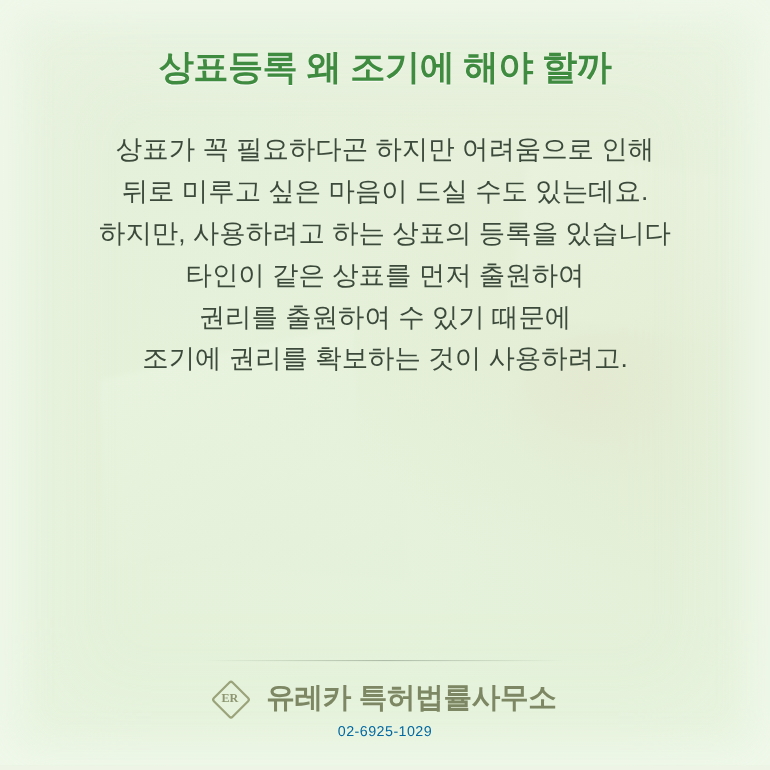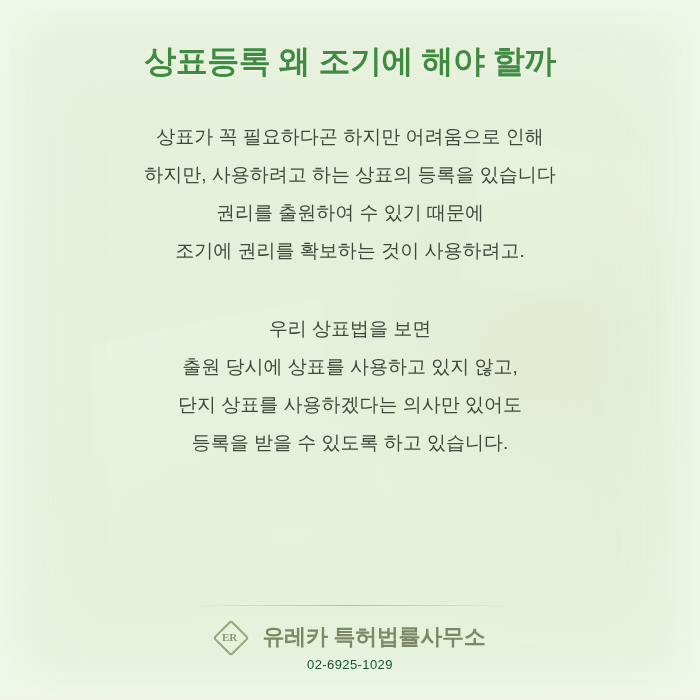--- a/index.html
+++ b/index.html
@@ -119,21 +119,21 @@
   }
 
   .body-block {
     margin-top: 34px;
     text-align: center;
   }
   .body-block.second {
     margin-top: 40px;
   }
   .body-line {
-    font-size: 19px;
+    font-size: 24px;
     line-height: 38px;
     color: #3c4a3c;
     text-align: center;
     white-space: nowrap;
   }
 
   .spacer {
     flex: 1 1 auto;
   }
 
@@ -177,30 +177,30 @@
     inset: 0;
     display: flex;
     align-items: center;
     justify-content: center;
     font-size: 11px;
     font-weight: bold;
     color: #8d9670;
     font-family: "Liberation Serif", serif;
   }
   .brand-name {
-    font-size: 22px;
+    font-size: 26px;
     font-weight: bold;
     color: #7d8763;
     letter-spacing: -0.3px;
     white-space: nowrap;
   }
   .brand-phone {
     margin-top: 5px;
     font-size: 13px;
-    color: #14532d;
+    color: #0369a1;
     letter-spacing: 0.4px;
   }
 </style>
 </head>
 <body>
 
 <div class="card">
 
   <div class="photo-layer">
     <div class="photo-papers"></div>
@@ -210,31 +210,27 @@
   </div>
   <div class="green-wash"></div>
   <div class="vignette"></div>
 
   <div class="content">
 
     <h1 class="title">상표등록 왜 조기에 해야 할까</h1>
 
     <div class="body-block">
       <div class="body-line">상표가 꼭 필요하다곤 하지만 어려움으로 인해</div>
+      <div class="body-line">뒤로 미루고 싶은 마음이 드실 수도 있는데요.</div>
       <div class="body-line">하지만, 사용하려고 하는 상표의 등록을 있습니다</div>
+      <div class="body-line">타인이 같은 상표를 먼저 출원하여</div>
       <div class="body-line">권리를 출원하여 수 있기 때문에</div>
       <div class="body-line">조기에 권리를 확보하는 것이 사용하려고.</div>
     </div>
 
-    <div class="body-block second">
-      <div class="body-line">우리 상표법을 보면</div>
-      <div class="body-line">출원 당시에 상표를 사용하고 있지 않고,</div>
-      <div class="body-line">단지 상표를 사용하겠다는 의사만 있어도</div>
-      <div class="body-line">등록을 받을 수 있도록 하고 있습니다.</div>
-    </div>
 
     <div class="spacer"></div>
 
     <div class="footer">
       <div class="divider"></div>
       <div class="brand-row">
         <div class="brand-logo">
           <div class="diamond"></div>
           <div class="mono">ER</div>
         </div>

